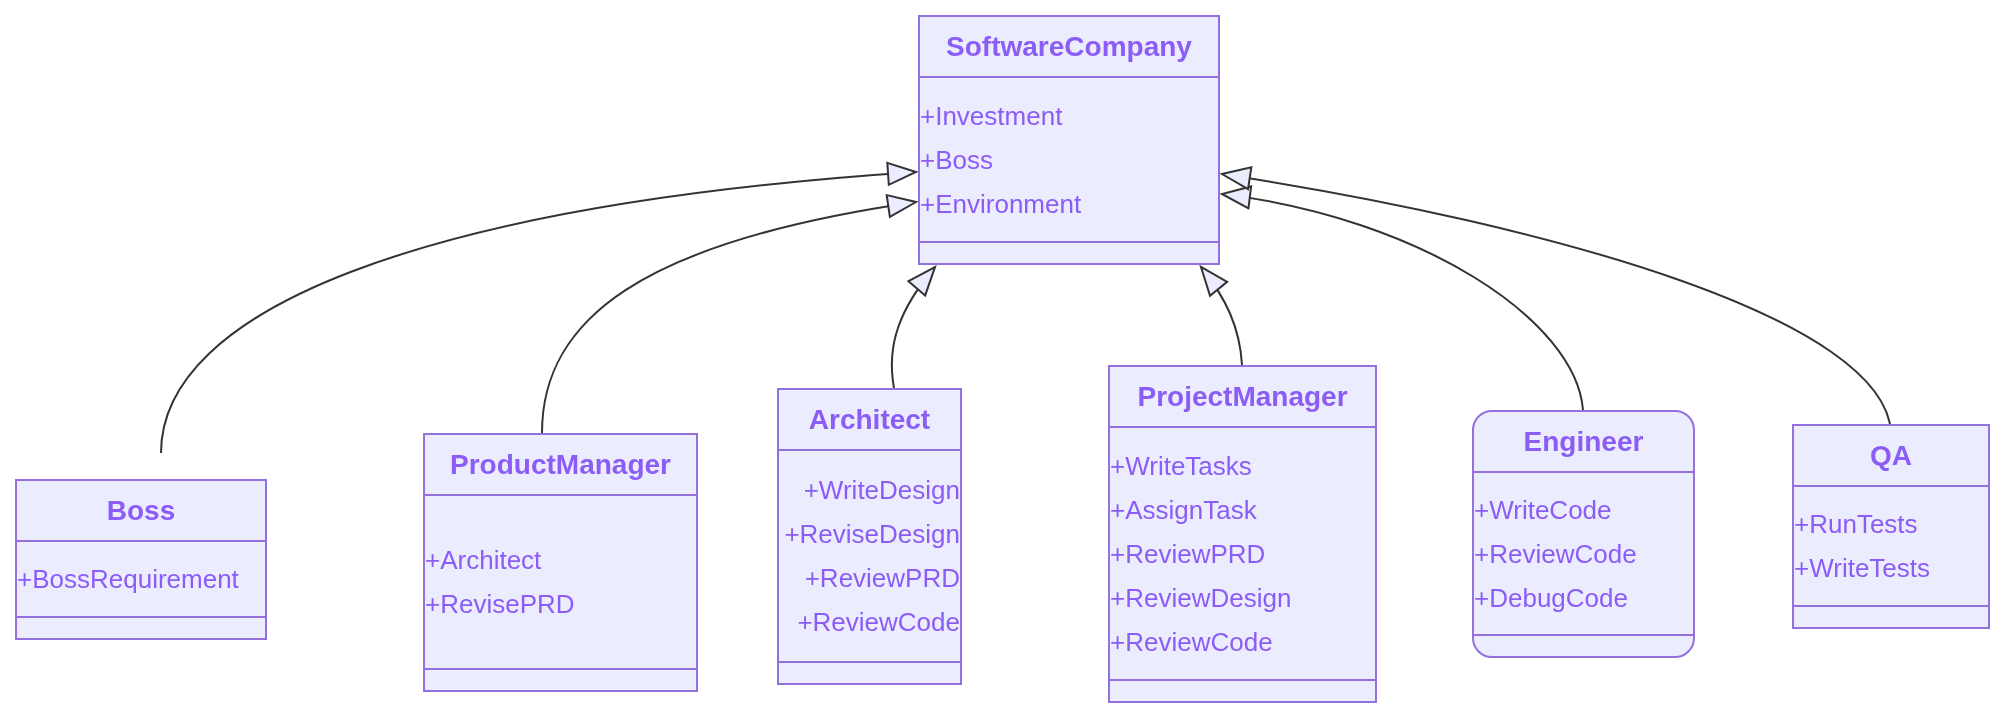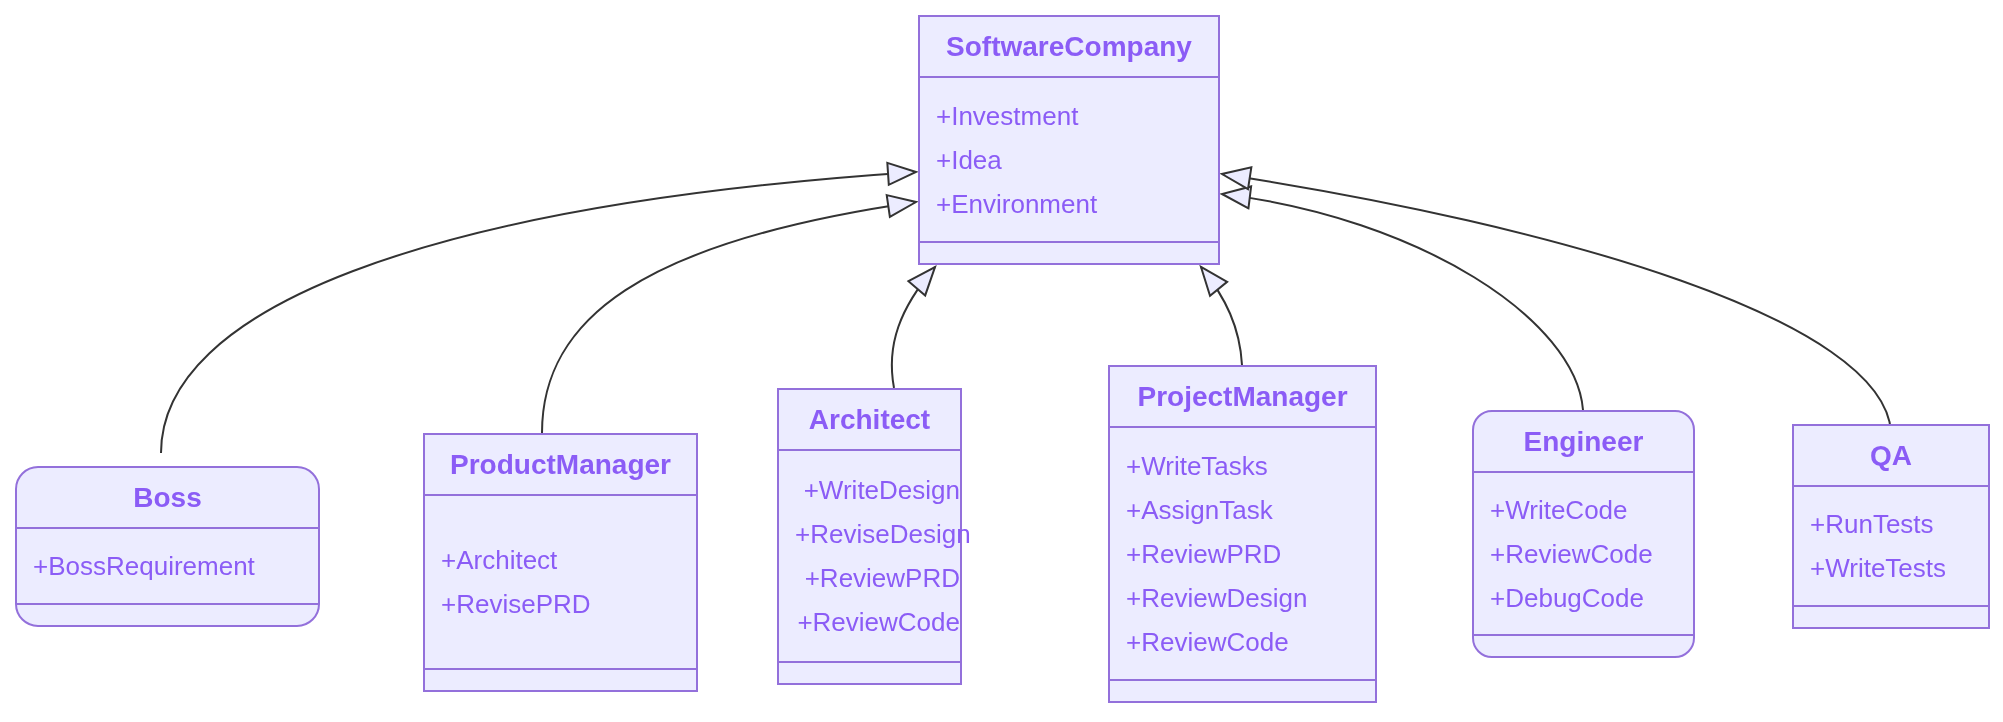--- a/index.html
+++ b/index.html
@@ -30,21 +30,20 @@
     font-weight: bold;
     font-size: 28px;
     border-bottom: 2px solid #9370DB;
     white-space: nowrap;
   }
   .class-members {
     flex: 1 1 auto;
     display: flex;
     flex-direction: column;
     justify-content: center;
-    padding-left: 16px;
     font-size: 26px;
   }
   .member {
     line-height: 44px;
     white-space: nowrap;
   }
   .class-footer {
     flex: 0 0 20px;
     border-top: 2px solid #9370DB;
   }
@@ -63,27 +62,27 @@
   <path d="M 894 388 C 886 345 900 308 935 267" fill="none" stroke="#333333" stroke-width="2" marker-end="url(#tri)"></path>
   <path d="M 1242 365 C 1240 328 1226 298 1201 267" fill="none" stroke="#333333" stroke-width="2" marker-end="url(#tri)"></path>
   <path d="M 1583 410 C 1576 320 1420 218 1222 194" fill="none" stroke="#333333" stroke-width="2" marker-end="url(#tri)"></path>
   <path d="M 1891 432 C 1884 320 1560 226 1222 174" fill="none" stroke="#333333" stroke-width="2" marker-end="url(#tri)"></path>
 </svg>
 
 <div class="class-box" style="left:918px; top:15px; width:302px; height:250px;">
   <div class="class-title">SoftwareCompany</div>
   <div class="class-members">
     <div class="member">+Investment</div>
-    <div class="member">+Idea</div>
+    <div class="member">+Boss</div>
     <div class="member">+Environment</div>
   </div>
   <div class="class-footer"></div>
 </div>
 
-<div class="class-box" style="left:15px; top:466px; width:305px; height:161px;border-radius:23px;">
+<div class="class-box" style="left:15px; top:479px; width:252px; height:161px;">
   <div class="class-title">Boss</div>
   <div class="class-members">
     <div class="member">+BossRequirement</div>
   </div>
   <div class="class-footer"></div>
 </div>
 
 <div class="class-box" style="left:423px; top:433px; width:275px; height:259px;gap:40px;">
   <div class="class-title">ProductManager</div>
   <div class="class-members">

